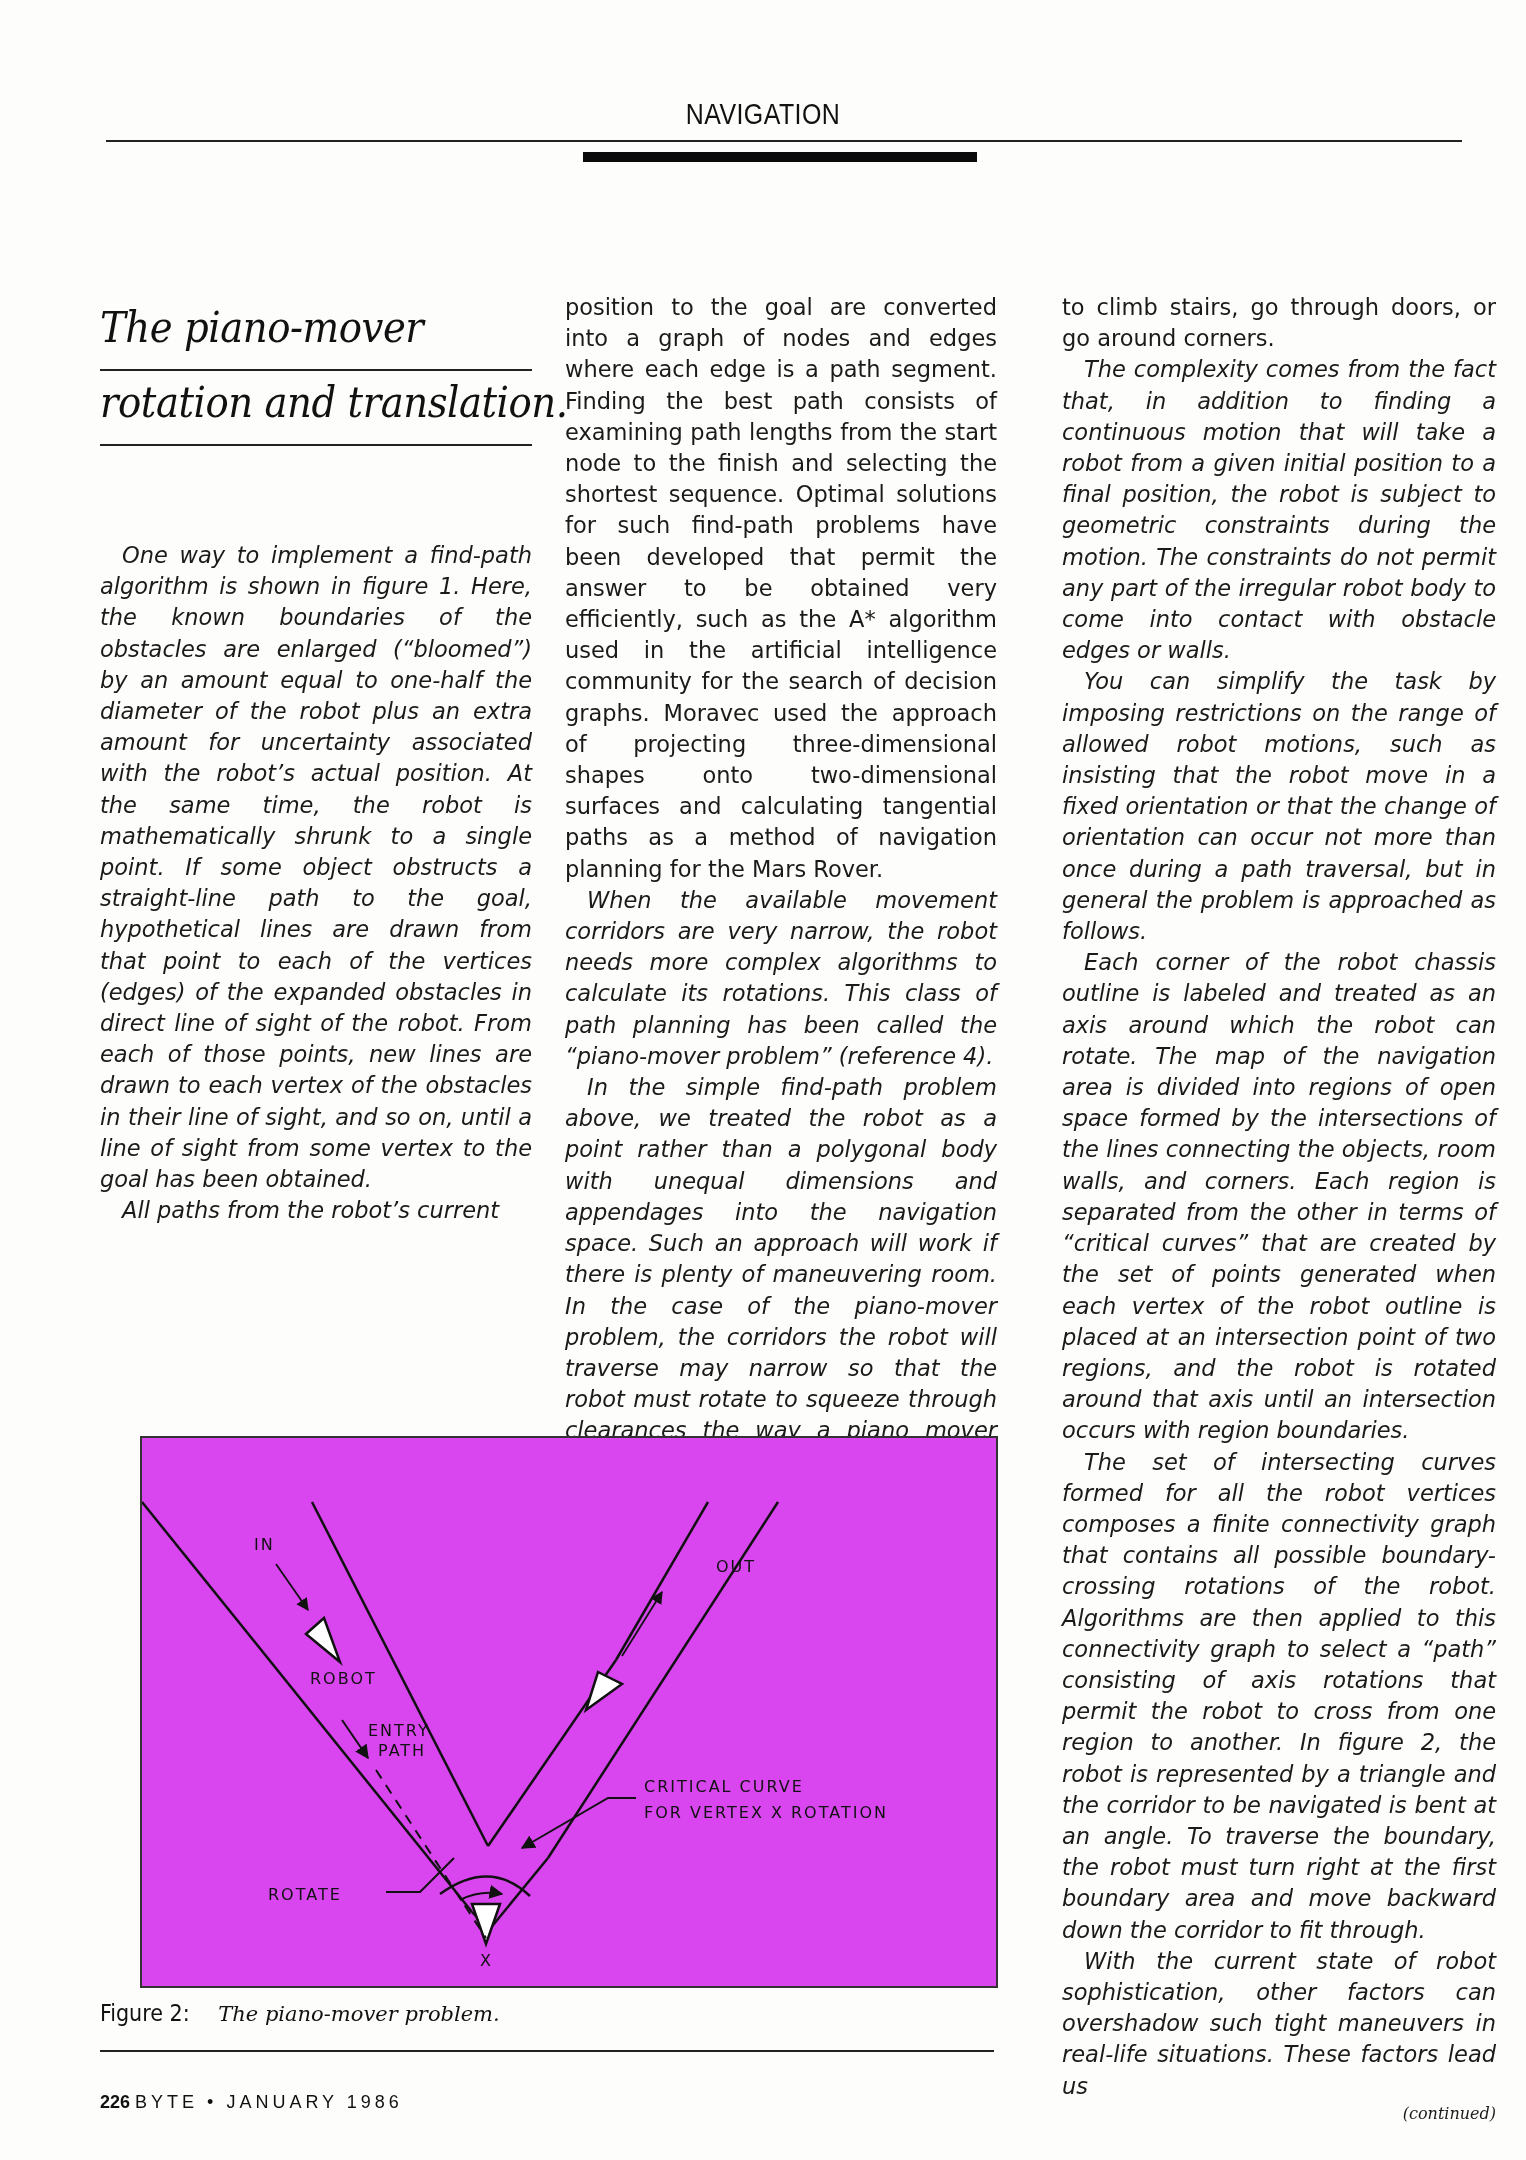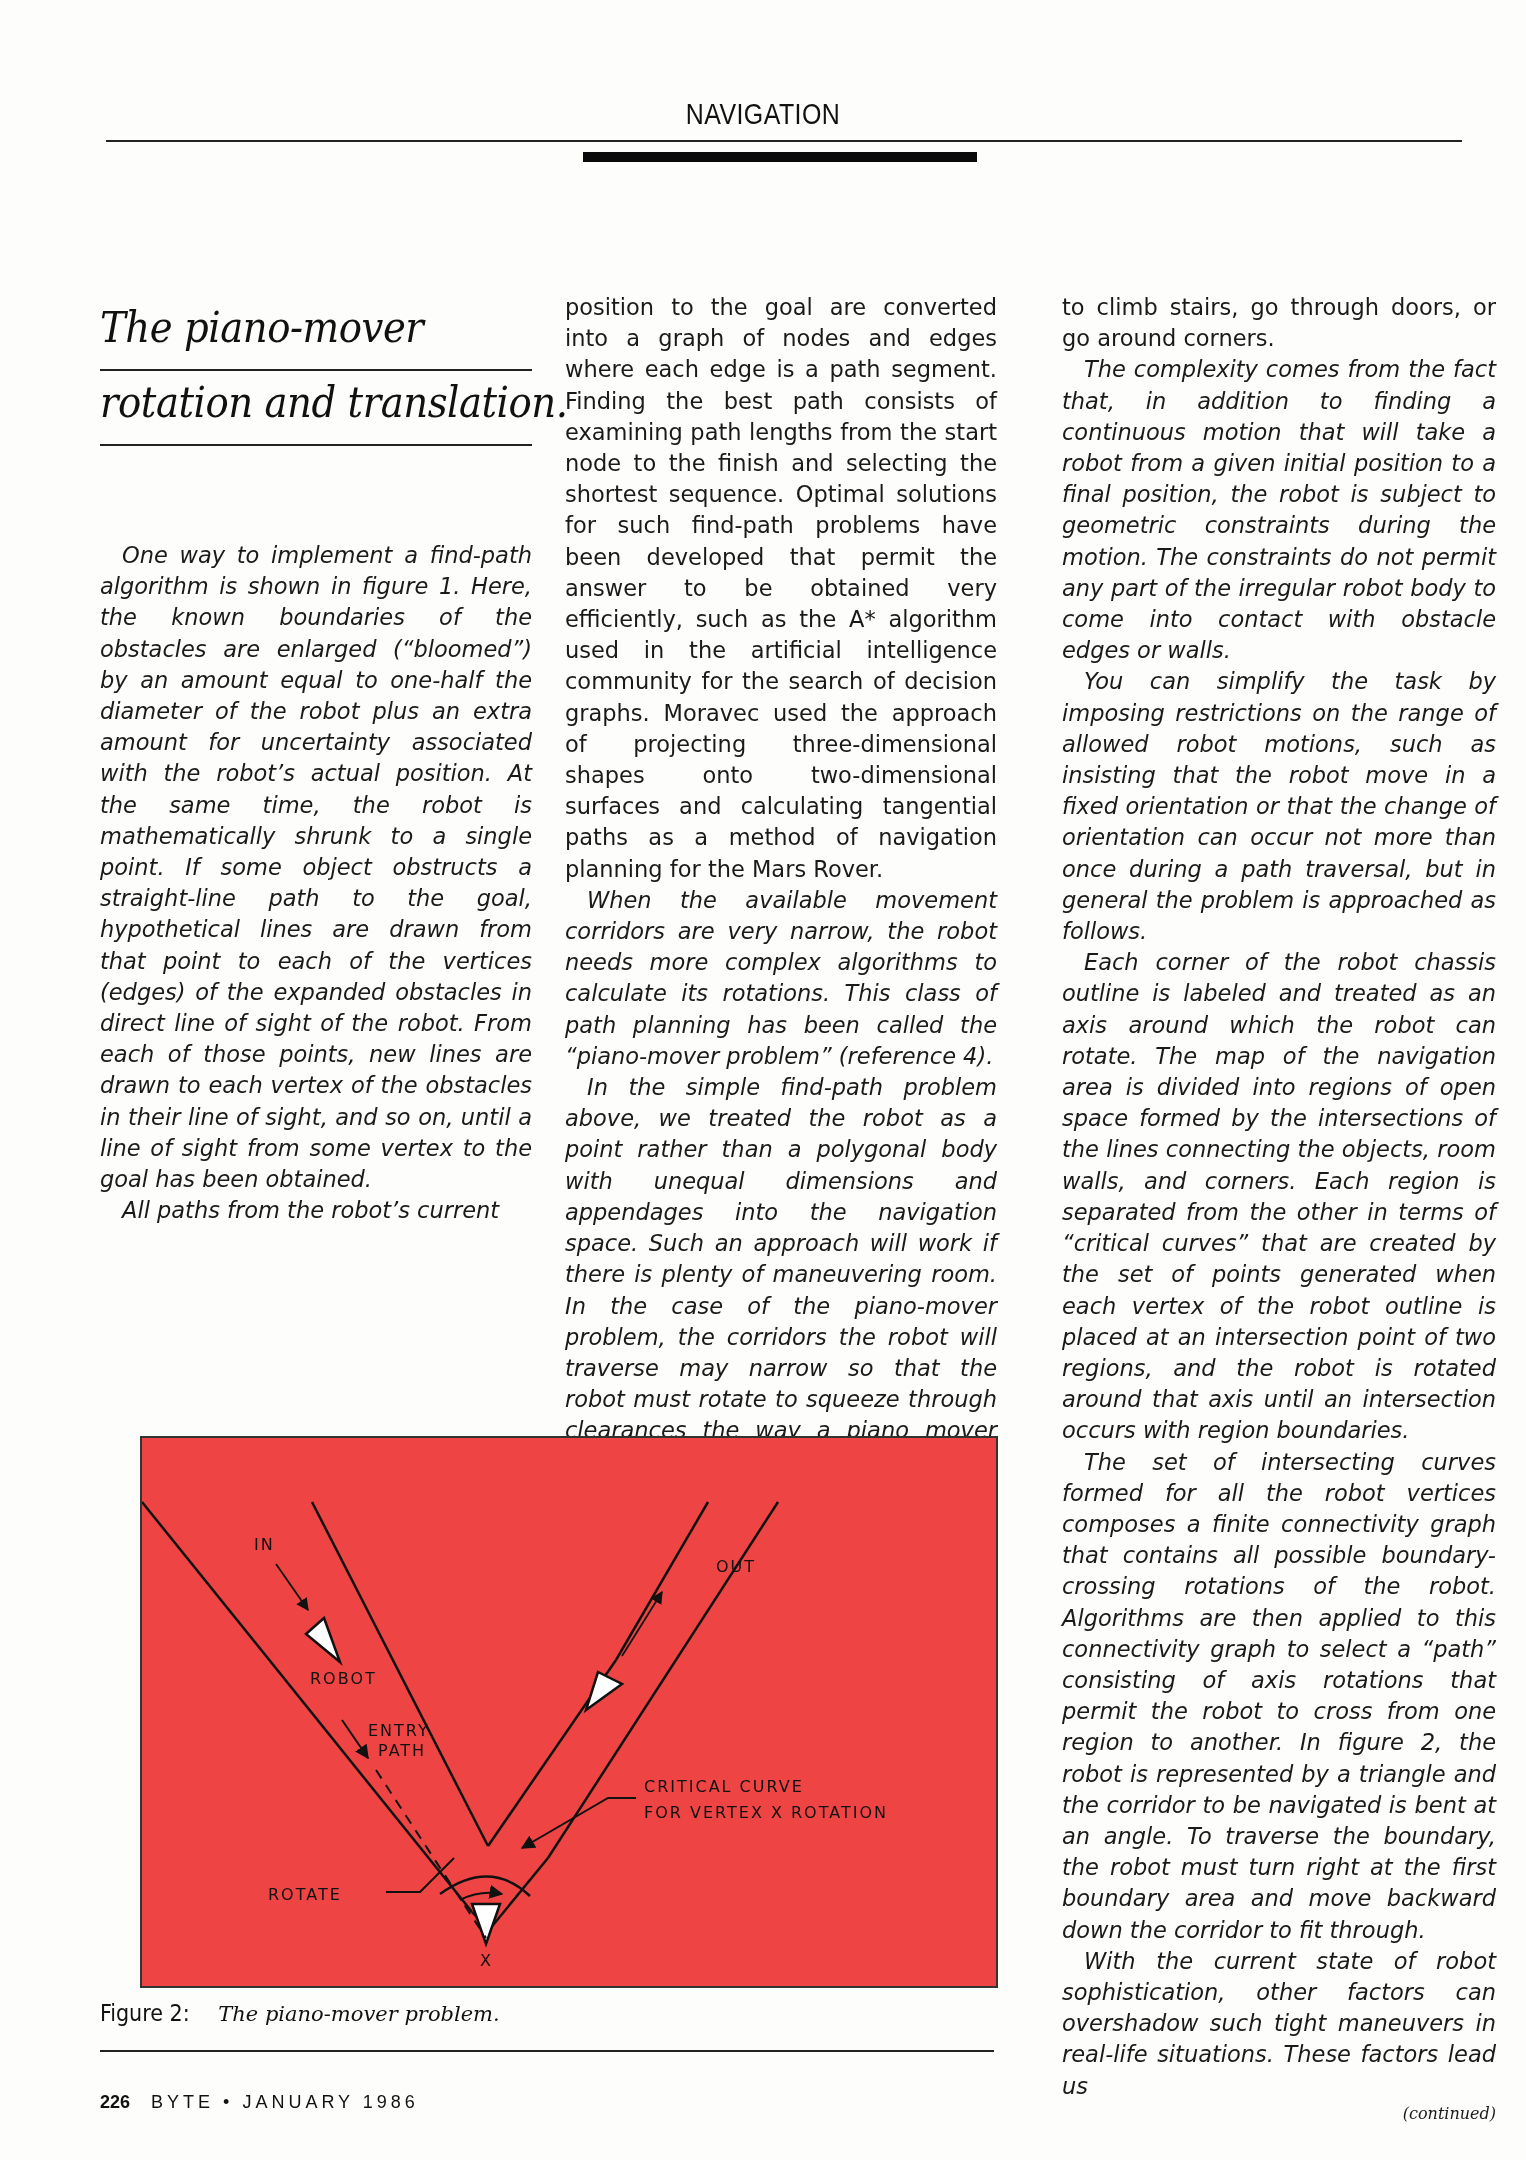--- a/index.html
+++ b/index.html
@@ -26,36 +26,36 @@
   .col { position:absolute; width:432px; font-size:22.5px; line-height:31.2px; text-align:justify; }
   .col p { margin:0; }
   .col p.indent { text-indent:22px;font-style:italic; }
   .col1 { left:100px; top:540px; }
   .col2 { left:565px; top:292px; }
   .col3 { left:1025px; top:292px; width:434px;margin-left:37px; }
   .continued { text-align:right; font-family:"DejaVu Serif", serif; font-style:italic; font-size:16px; line-height:24px; }
 
   .figure-box {
     position:absolute; left:140px; top:1436px; width:854px; height:548px;
-    border:2px solid #333; background:#ef4444;
+    border:2px solid #333; background:#d946ef;
   }
   .figure-box svg { position:absolute; left:0; top:0; }
   .fig-label { font-family:"DejaVu Sans", sans-serif; font-size:16px; letter-spacing:2px; fill:#111; }
 
   .caption {
     position:absolute; left:100px; top:2000px;
     font-family:"DejaVu Sans Condensed","DejaVu Sans", sans-serif; font-size:23px; color:#111;
   }
   .caption .ital { font-family:"DejaVu Serif", serif; font-style:italic; font-size:21px;margin-left:22px; }
   .rule-bottom { position:absolute; left:100px; top:2050px; width:894px; height:2px; background:#222; }
   .footer {
     position:absolute; left:100px; top:2092px; font-size:18px; color:#111;
     font-family:"Liberation Sans", sans-serif;
   }
-  .footer .pg { font-weight:bold; margin-right:16px; }
+  .footer .pg { font-weight:bold; margin-right:0; }
   .footer .mag { letter-spacing:4px; }
 </style>
 </head>
 <body>
 
 <div class="section-head">NAVIGATION</div>
 <div class="rule-top"></div>
 <div class="rule-bar"></div>
 
 <div class="pullquote">

